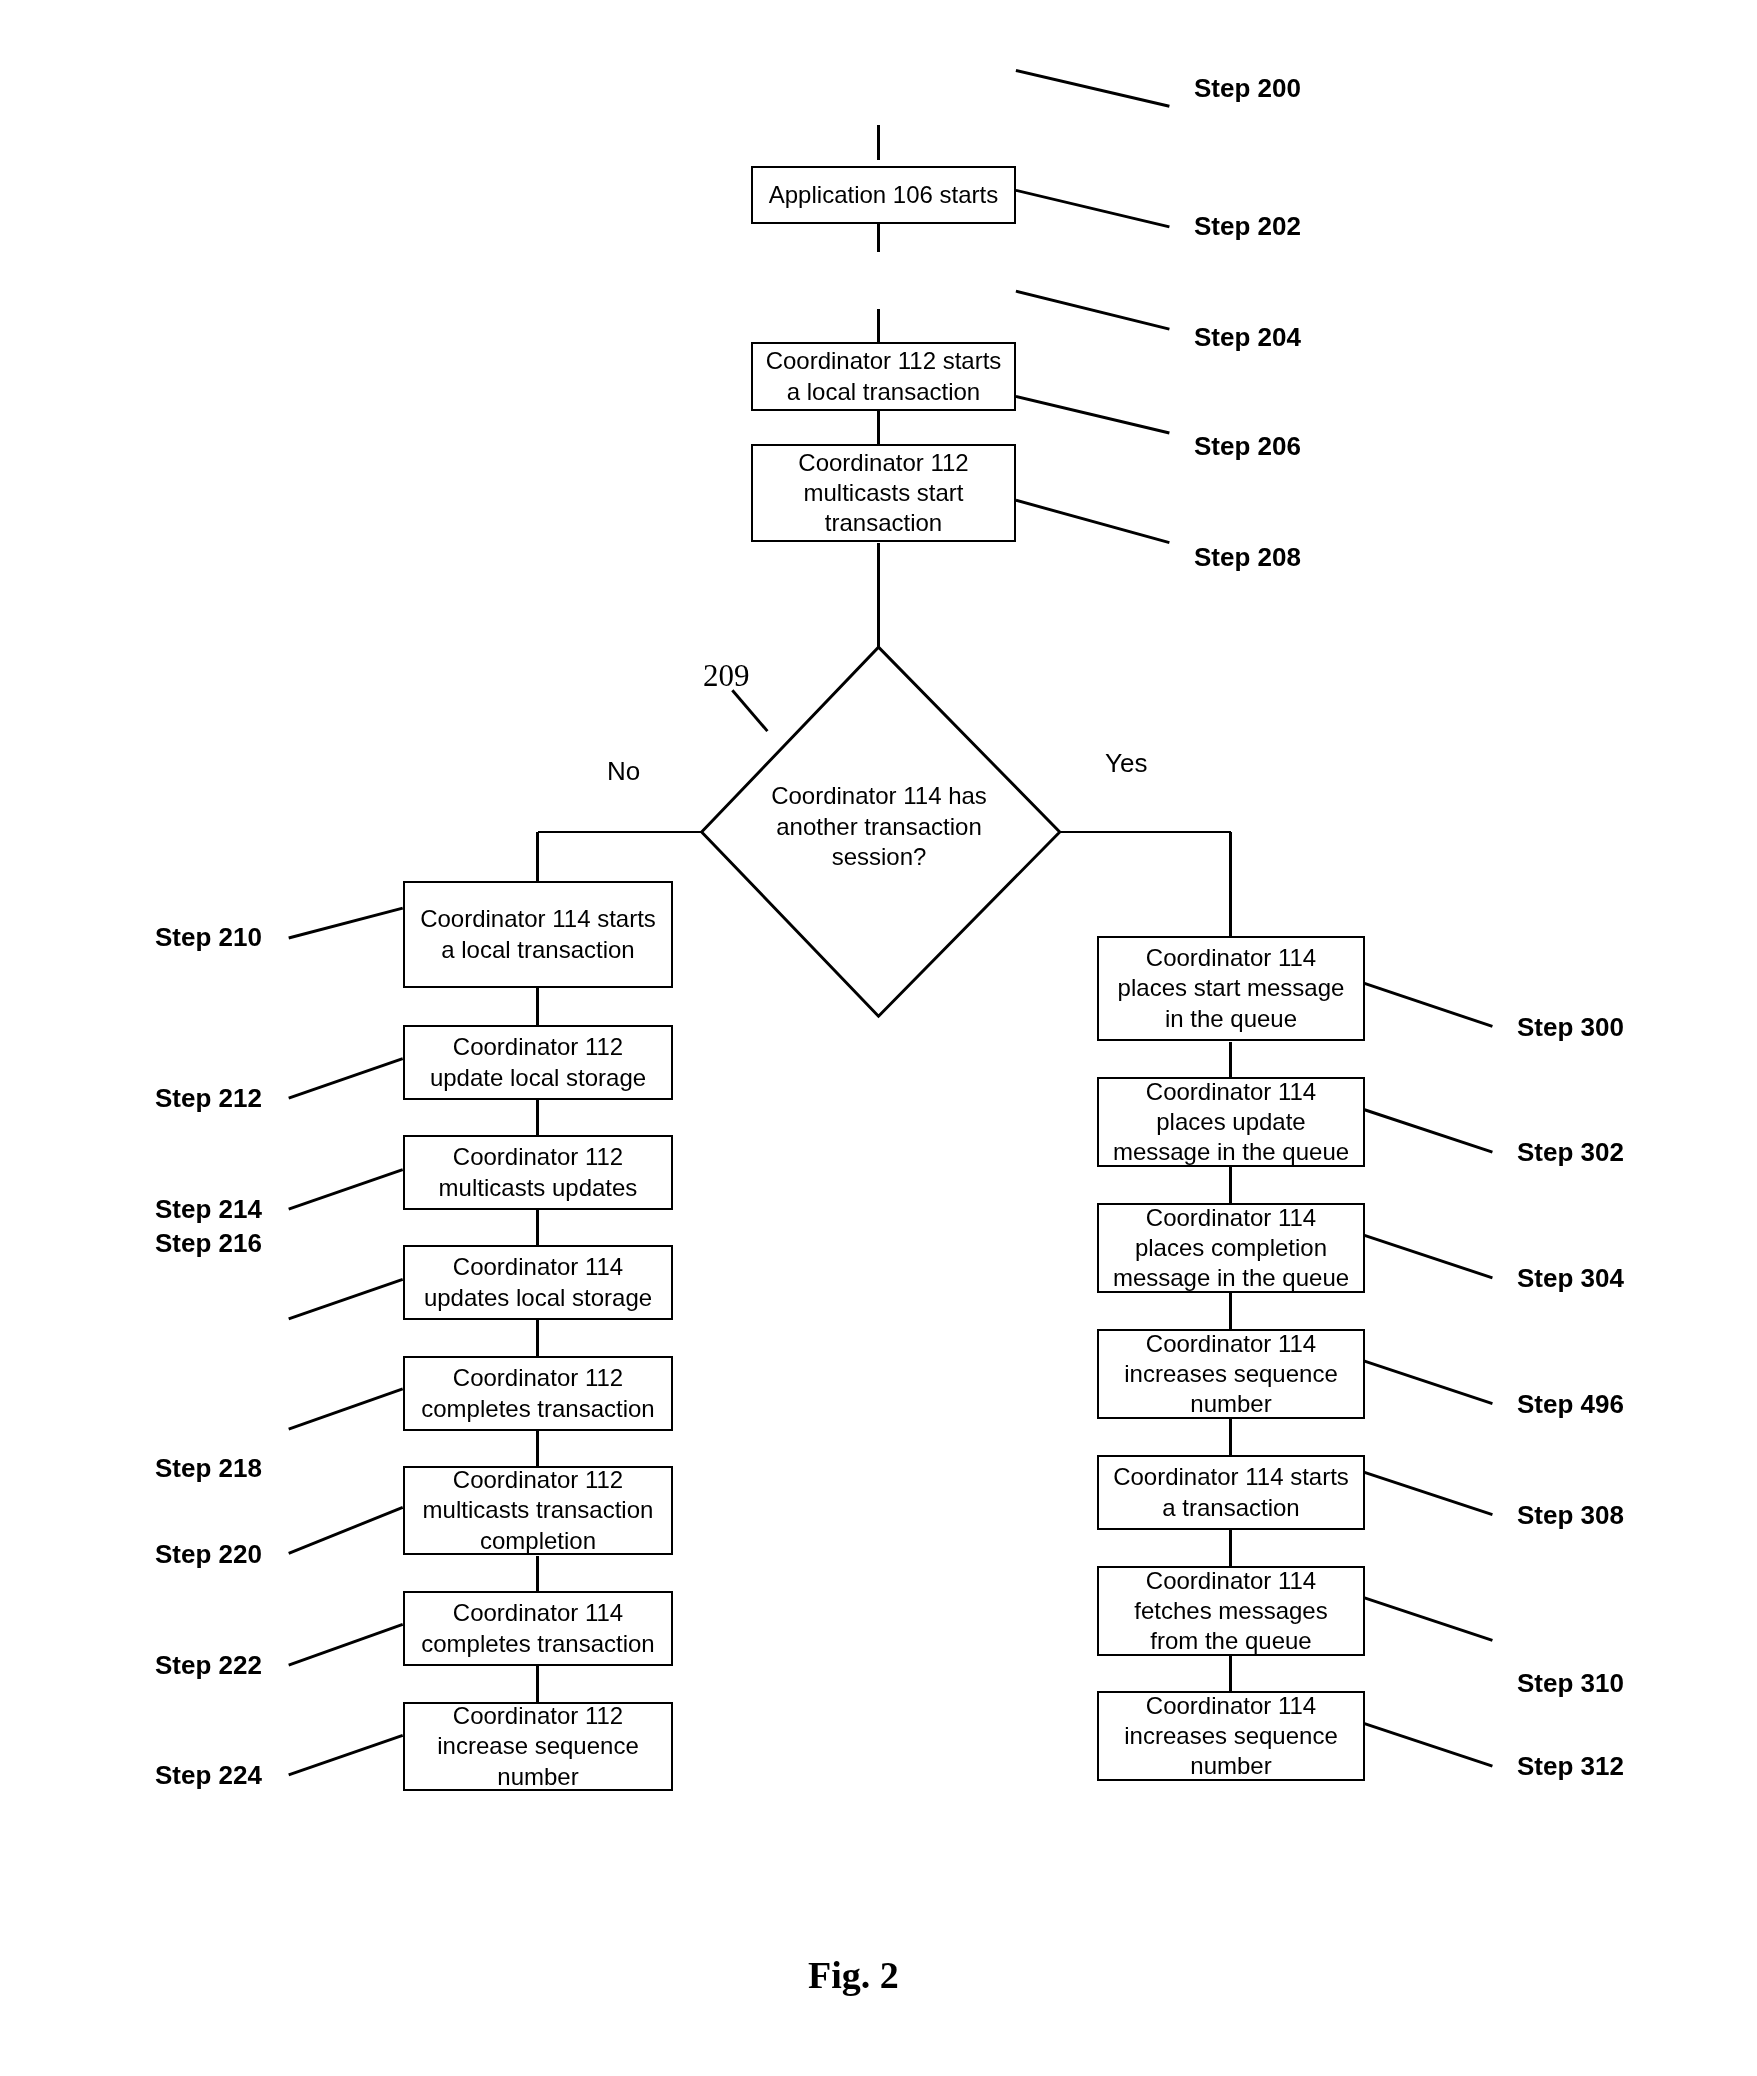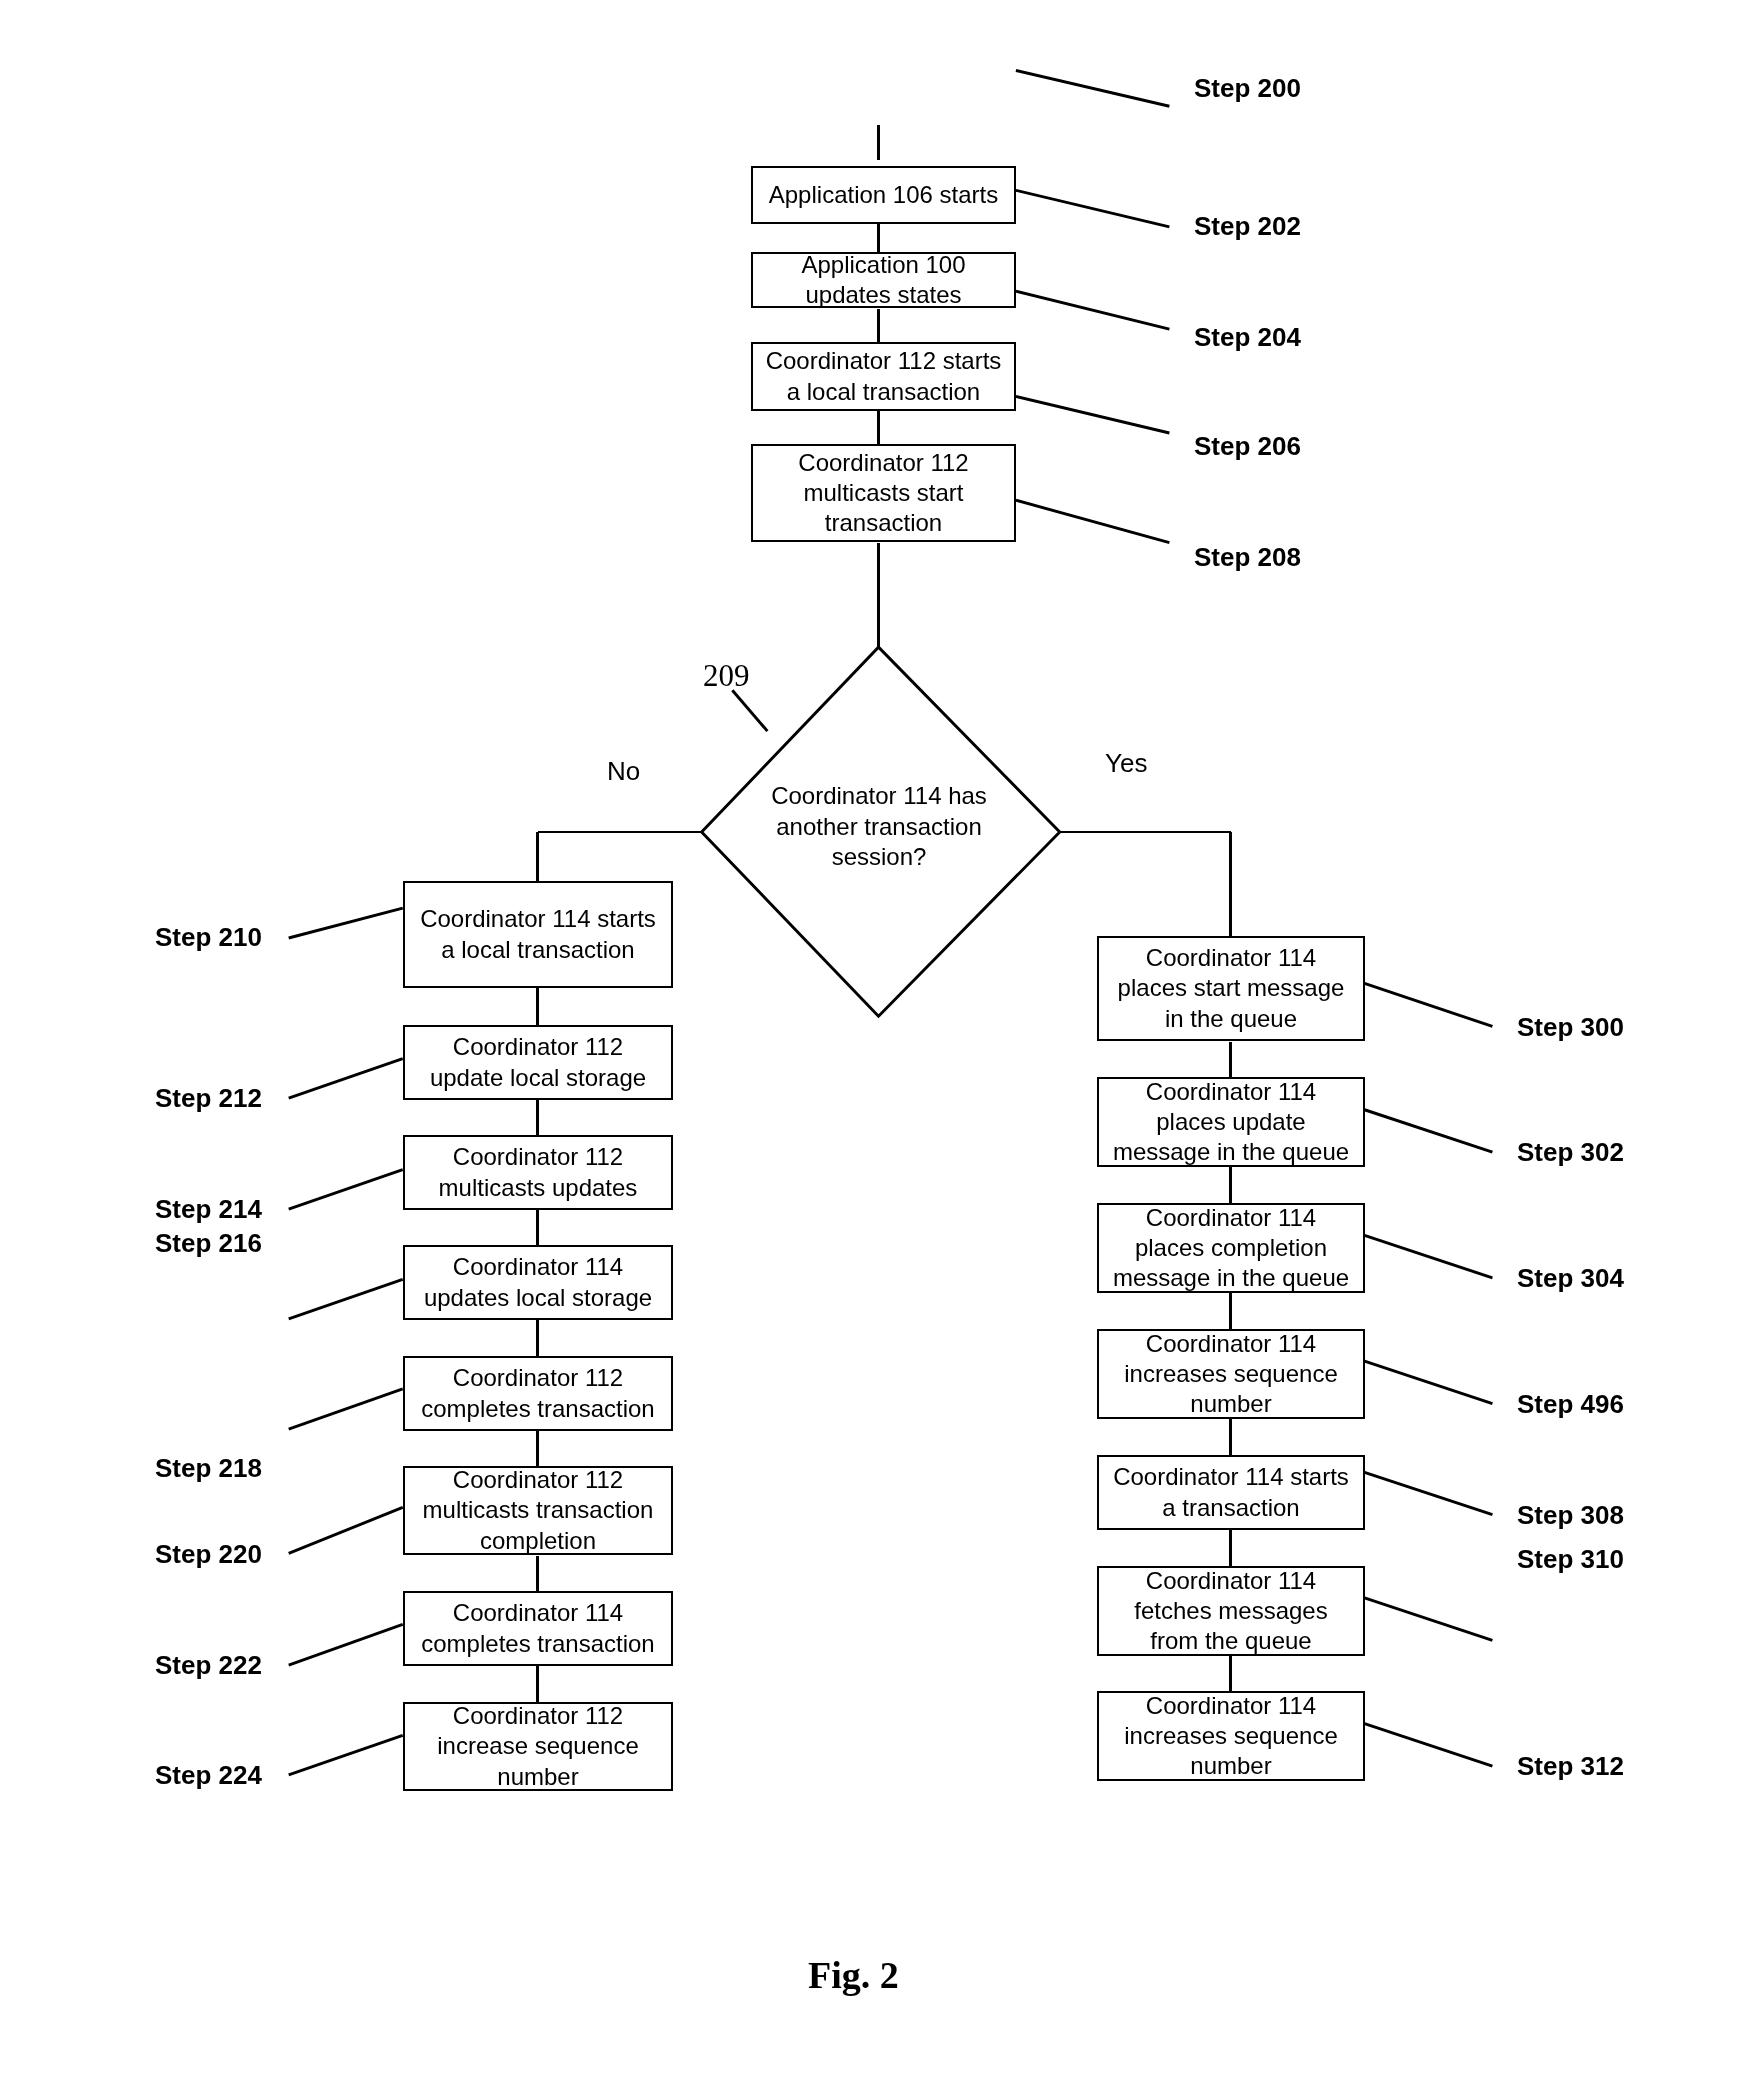--- a/index.html
+++ b/index.html
@@ -151,22 +151,20 @@
       <line x1="1867" y1="1862" x2="2042" y2="1920"></line>
       <line x1="1867" y1="2014" x2="2042" y2="2072"></line>
       <line x1="1867" y1="2186" x2="2042" y2="2244"></line>
       <line x1="1867" y1="2358" x2="2042" y2="2416"></line>
     </g>
   </svg>
 
 
   <div class="node" style="left:751px; top:166px; width:265px; height:58px;">Application 106 starts</div>
 
-  <div class="node" style="left:751px; top:252px; width:265px; height:56px;">Application 100
-updates states</div>
 
   <div class="node" style="left:751px; top:342px; width:265px; height:69px;">Coordinator 112 starts
 a local transaction</div>
 
   <div class="node" style="left:751px; top:444px; width:265px; height:98px;">Coordinator 112
 multicasts start
 transaction</div>
 
   <div class="step-label" style="left:1194px; top:73px;">Step 200</div>
   <div class="step-label" style="left:1194px; top:211px;">Step 202</div>
@@ -243,19 +241,19 @@
 
   <div class="node" style="left:1097px; top:1691px; width:268px; height:90px;">Coordinator 114
 increases  sequence
 number</div>
 
   <div class="step-label" style="left:1517px; top:1012px;">Step 300</div>
   <div class="step-label" style="left:1517px; top:1137px;">Step 302</div>
   <div class="step-label" style="left:1517px; top:1263px;">Step 304</div>
   <div class="step-label" style="left:1517px; top:1389px;">Step 496</div>
   <div class="step-label" style="left:1517px; top:1500px;">Step 308</div>
-  <div class="step-label" style="left:1517px; top:1544px;">Step 310</div>
+  <div class="step-label" style="left:1517px; top:1668px;">Step 310</div>
   <div class="step-label" style="left:1517px; top:1751px;">Step 312</div>
 
   <div class="fig-caption" style="left:800px; top:1953px;">Fig. 2</div>
 
 </div>
 
 
 </body></html>

